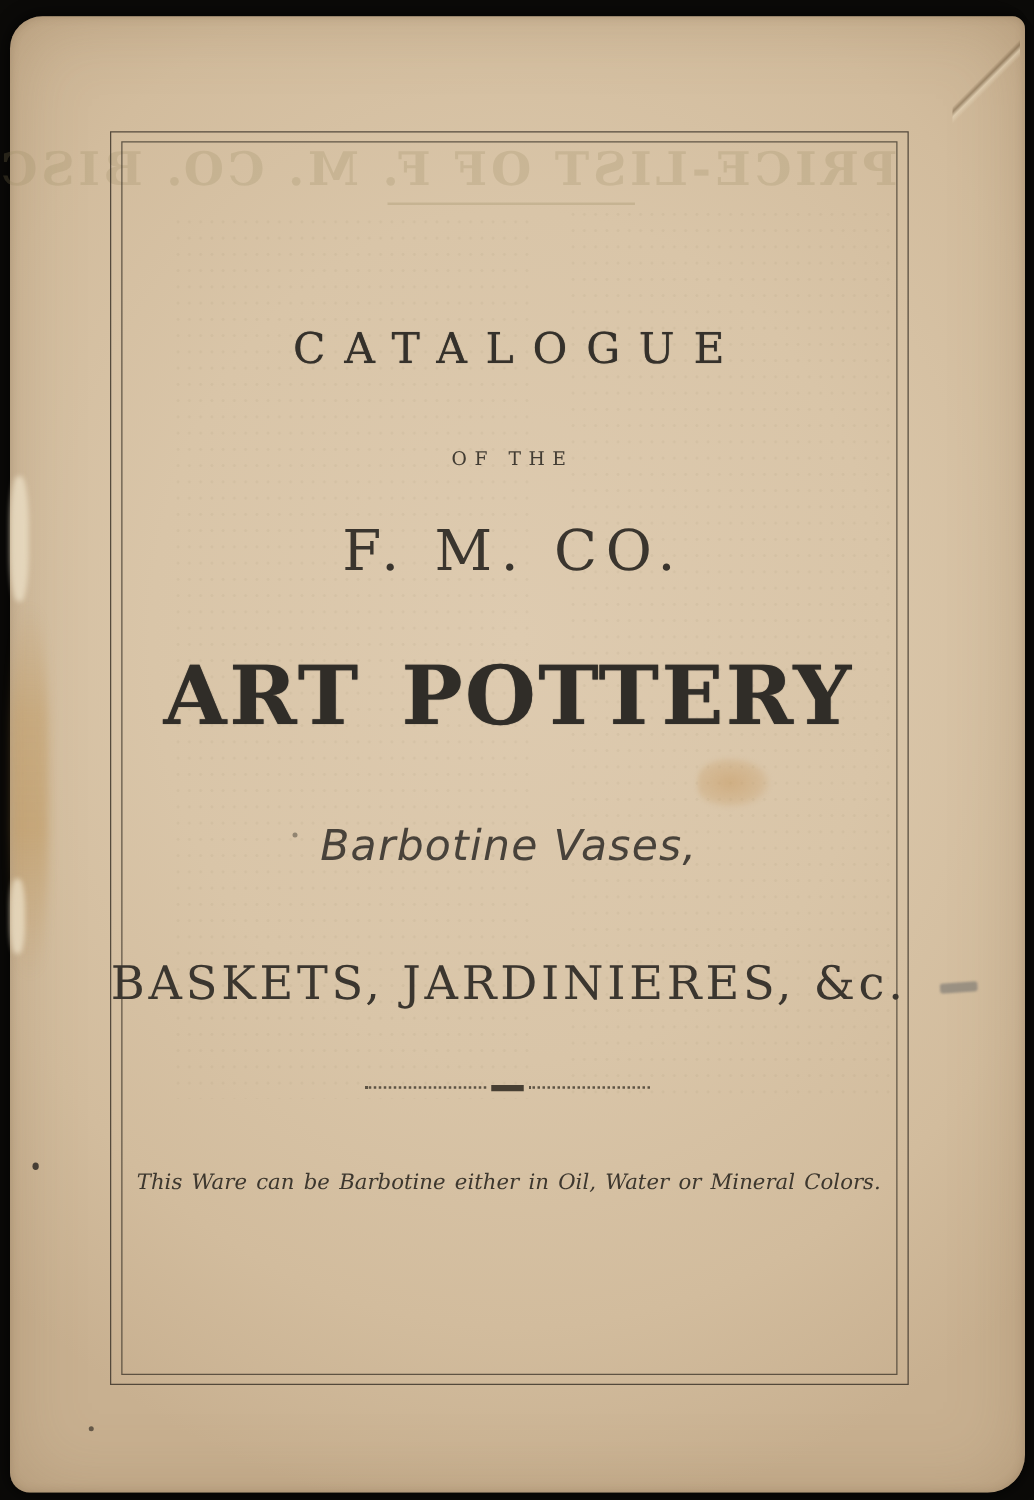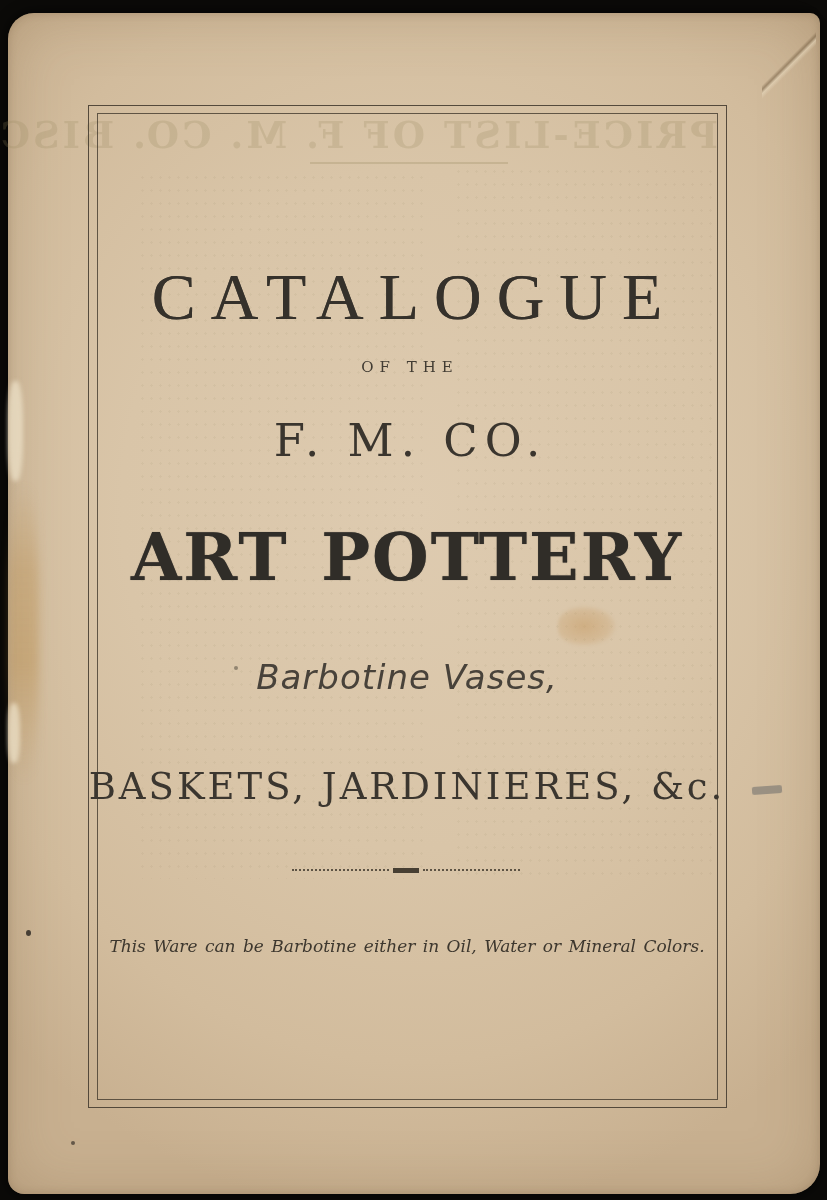--- a/index.html
+++ b/index.html
@@ -55,22 +55,22 @@
     position:absolute;left:80px;top:92px;width:637px;height:1001px;
     border:1.6px solid rgba(66,57,45,.88);
   }
   .frame-inner{
     position:absolute;left:89px;top:100px;width:619px;height:985px;
     border:1px solid rgba(66,57,45,.8);
   }
   
   .tline{position:absolute;left:80px;width:638px;text-align:center;color:#35312b;white-space:nowrap;}
   .t-catalogue{
-    top:246px;font-size:66px;letter-spacing:15px;text-indent:15px;
-    color:#35312b;text-shadow:0 0 .6px rgba(53,49,43,.8);font-family:Liberation Serif, serif;
+    top:246px;font-size:34px;letter-spacing:15px;text-indent:15px;
+    color:#35312b;text-shadow:0 0 .6px rgba(53,49,43,.8);
   }
   .t-ofthe{top:345px;font-size:15px;letter-spacing:6px;text-indent:6px;color:#423c33;}
   .t-company{top:401px;font-size:45px;letter-spacing:7px;text-indent:7px;color:#3a352e;}
   .t-artpottery{
     top:506px;font-size:65px;font-weight:bold;letter-spacing:2px;word-spacing:8px;
     color:#302d28;text-shadow:0 0 .8px rgba(48,45,40,.7);
   }
   .t-barbotine{
     top:644px;font-size:34px;font-style:italic;letter-spacing:1px;
     font-family:"DejaVu Sans", sans-serif;color:#48423a;

